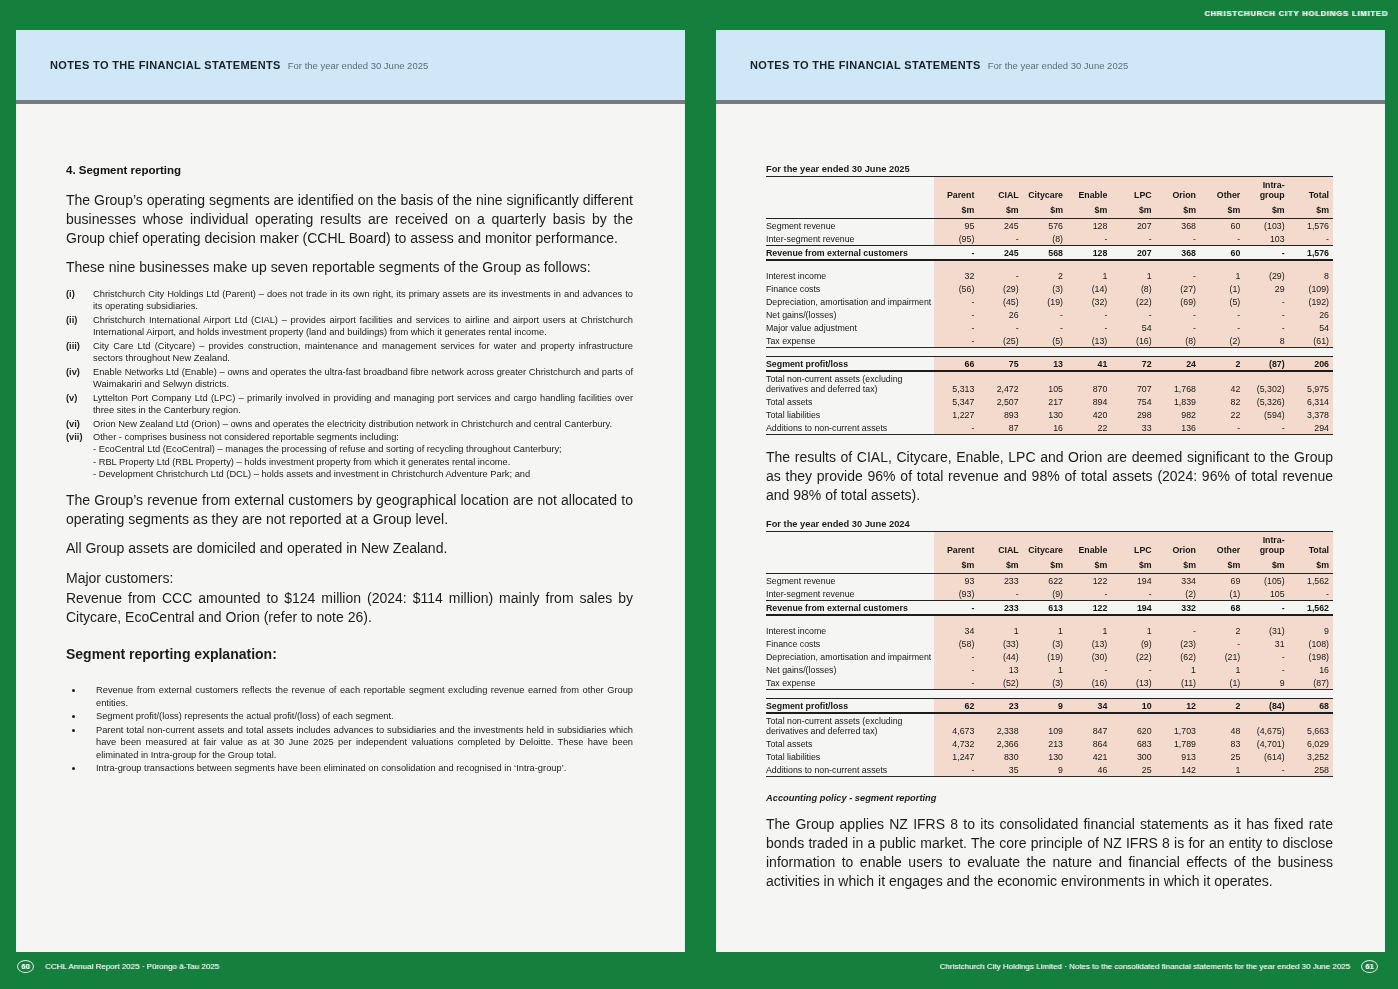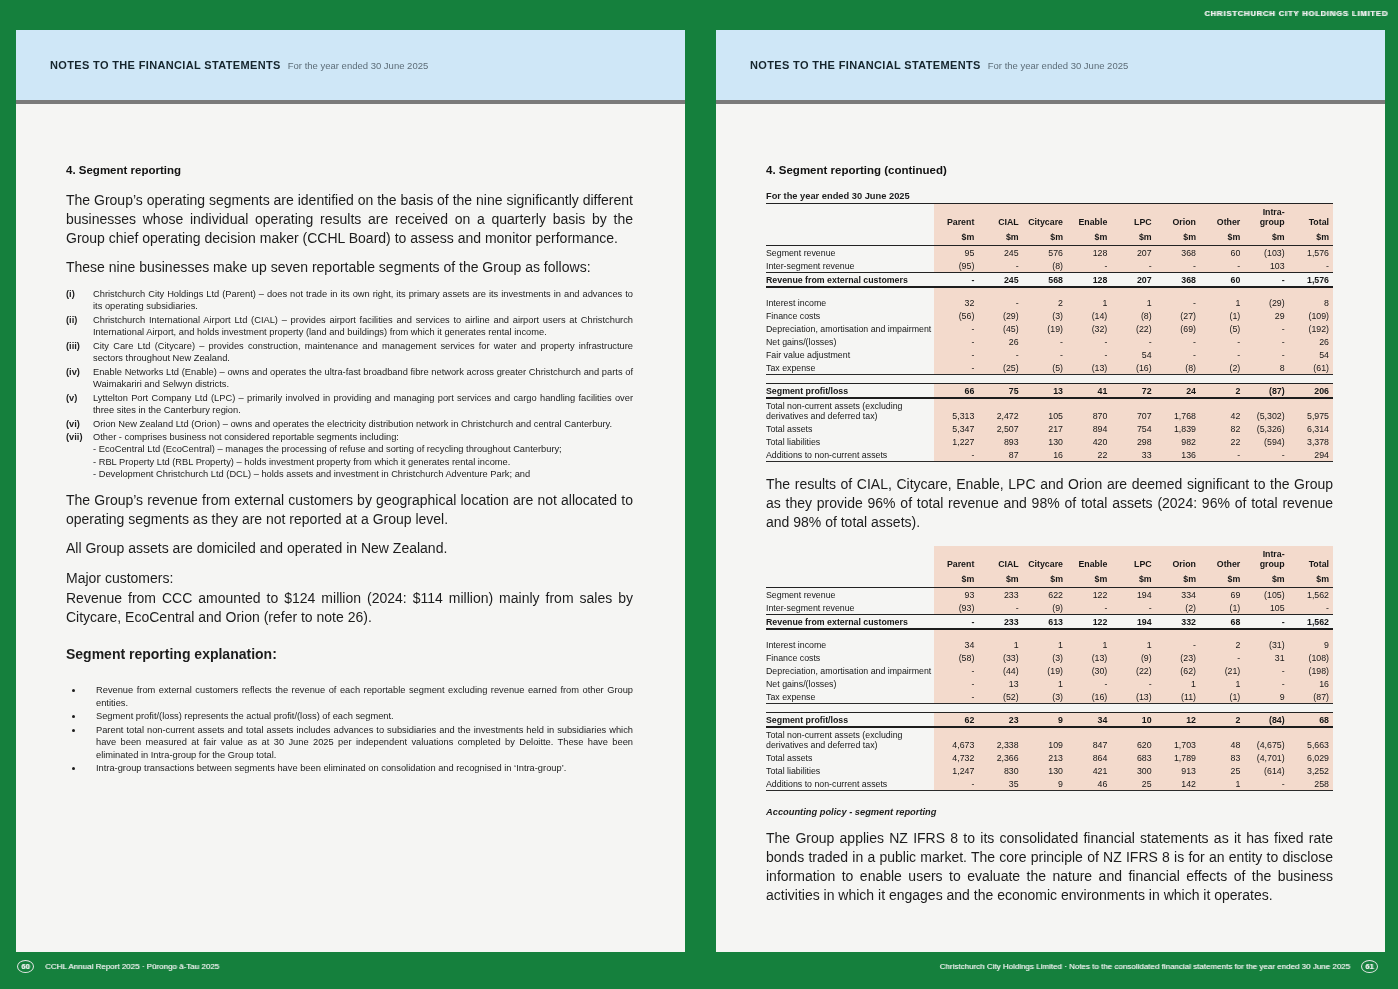--- a/index.html
+++ b/index.html
@@ -138,21 +138,20 @@
     </div>
   </section>
 
   <section class="page page-right">
     <header class="band">
       <span class="band-title">NOTES TO THE FINANCIAL STATEMENTS</span>
       <span class="band-sub">For the year ended 30 June 2025</span>
     </header>
     <div class="band-rule"></div>
     <div class="pbody">
-      <h2 class="sect">4. Segment reporting (continued)</h2>
       <div id="table-2025">
           <div class="tbl-caption">For the year ended 30 June 2025</div>
           <table class="seg">
             <colgroup>
               <col style="width: 168px;">
               <col>
               <col>
               <col>
               <col>
               <col>
@@ -278,21 +277,21 @@
                 <td class="num hl">26</td>
                 <td class="num hl">-</td>
                 <td class="num hl">-</td>
                 <td class="num hl">-</td>
                 <td class="num hl">-</td>
                 <td class="num hl">-</td>
                 <td class="num hl">-</td>
                 <td class="num hl">26</td>
               </tr>
               <tr>
-                <td class="lblc">Fair value adjustment</td>
+                <td class="lblc">Major value adjustment</td>
                 <td class="num hl">-</td>
                 <td class="num hl">-</td>
                 <td class="num hl">-</td>
                 <td class="num hl">-</td>
                 <td class="num hl">54</td>
                 <td class="num hl">-</td>
                 <td class="num hl">-</td>
                 <td class="num hl">-</td>
                 <td class="num hl">54</td>
               </tr>
@@ -378,20 +377,21 @@
                 <td class="num hl">136</td>
                 <td class="num hl">-</td>
                 <td class="num hl">-</td>
                 <td class="num hl">294</td>
               </tr>
             </tbody>
           </table>
         </div>
       <p class="after-table">The results of CIAL, Citycare, Enable, LPC and Orion are deemed significant to the Group as they provide 96% of total revenue and 98% of total assets (2024: 96% of total revenue and 98% of total assets).</p>
       <div id="table-2024" class="cap2">
+          <div class="tbl-caption">For the year ended 30 June 2024</div>
           <table class="seg">
             <colgroup>
               <col style="width: 168px;">
               <col>
               <col>
               <col>
               <col>
               <col>
               <col>
               <col>

